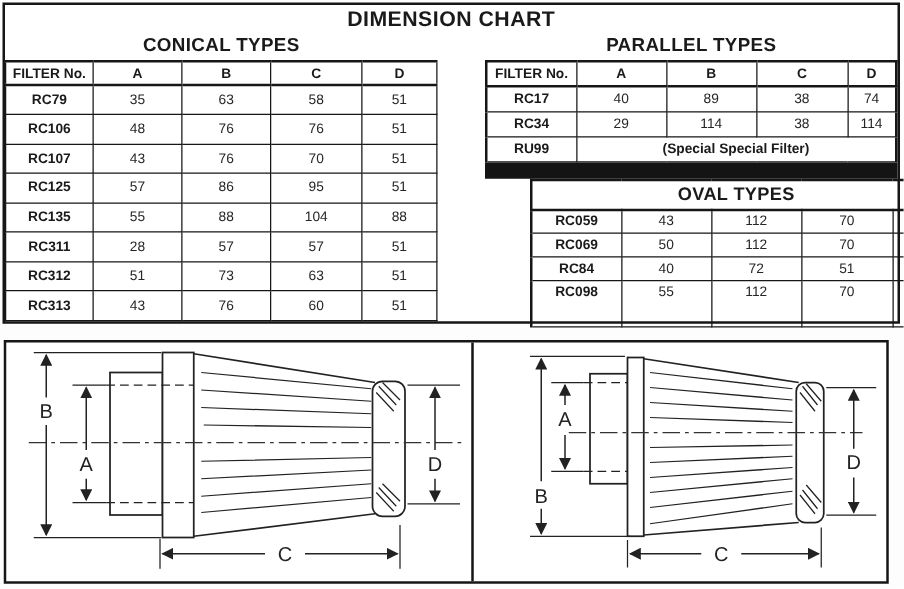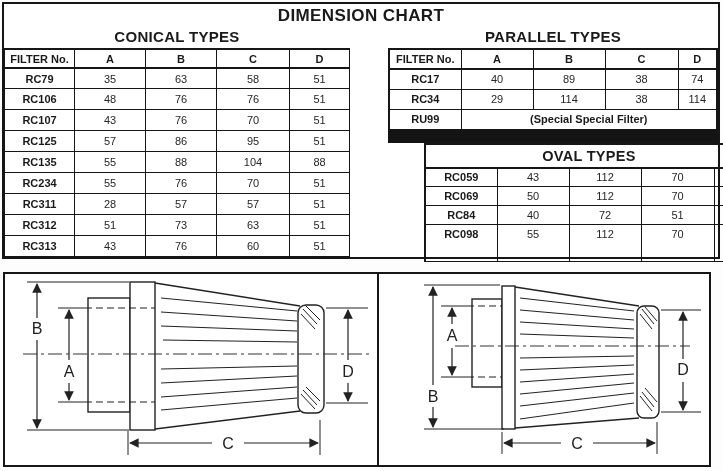--- a/index.html
+++ b/index.html
@@ -119,27 +119,20 @@
               </tr>
 
               <tr>
                 <td class="fno">RC135</td>
                 <td class="val">55</td>
                 <td class="val">88</td>
                 <td class="val">104</td>
                 <td class="val">88</td>
               </tr>
 
-              <tr>
-                <td class="fno">RC234</td>
-                <td class="val">55</td>
-                <td class="val">76</td>
-                <td class="val">70</td>
-                <td class="val">51</td>
-              </tr>
 
               <tr>
                 <td class="fno">RC311</td>
                 <td class="val">28</td>
                 <td class="val">57</td>
                 <td class="val">57</td>
                 <td class="val">51</td>
               </tr>
 
               <tr>

